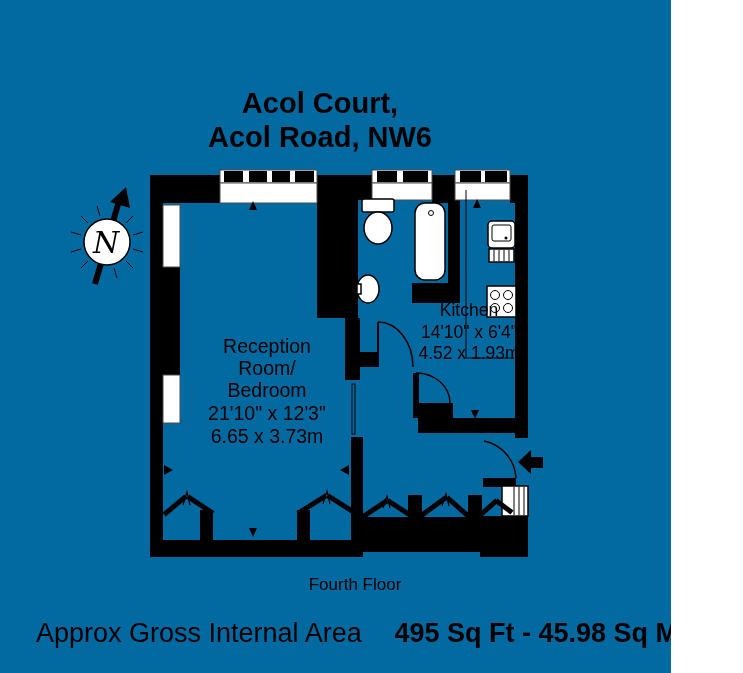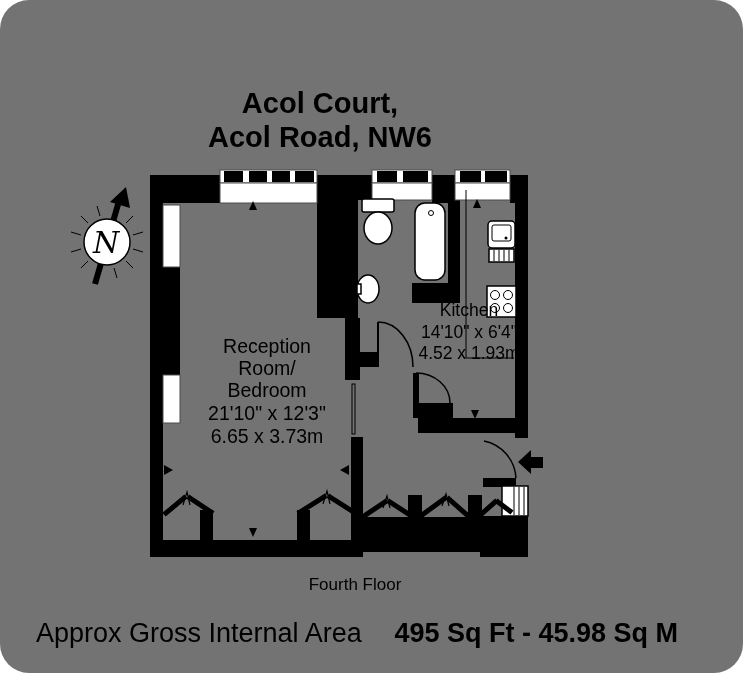--- a/index.html
+++ b/index.html
@@ -1,17 +1,17 @@
 <!DOCTYPE html>
 <html><head>
 <meta charset="utf-8">
 <style>
   html,body{margin:0;padding:0;background:#ffffff;}
-  .page{position:relative;width:743px;height:673px;background:#737373;overflow:hidden;
-        font-family:"Liberation Sans",sans-serif;border-radius:29px;}
+  .page{position:relative;width:671px;height:673px;background:#0369a1;overflow:hidden;
+        font-family:"Liberation Sans",sans-serif;}
   svg{display:block;}
   .wall{fill:#000;stroke:none;}
   .fixture{fill:#fff;stroke:#000;stroke-width:1.5;}
   .thin{fill:none;stroke:#000;stroke-width:1;}
   .sillbox{fill:#fff;stroke:#4d4d4d;stroke-width:1;}
   .pane{fill:#000;}
   .arc{fill:none;stroke:#000;stroke-width:1.5;}
   .chev{fill:none;stroke:#000;stroke-width:5;stroke-linecap:square;}
   .zig{fill:none;stroke:#000;stroke-width:1.2;}
   .tick{fill:#000;}

